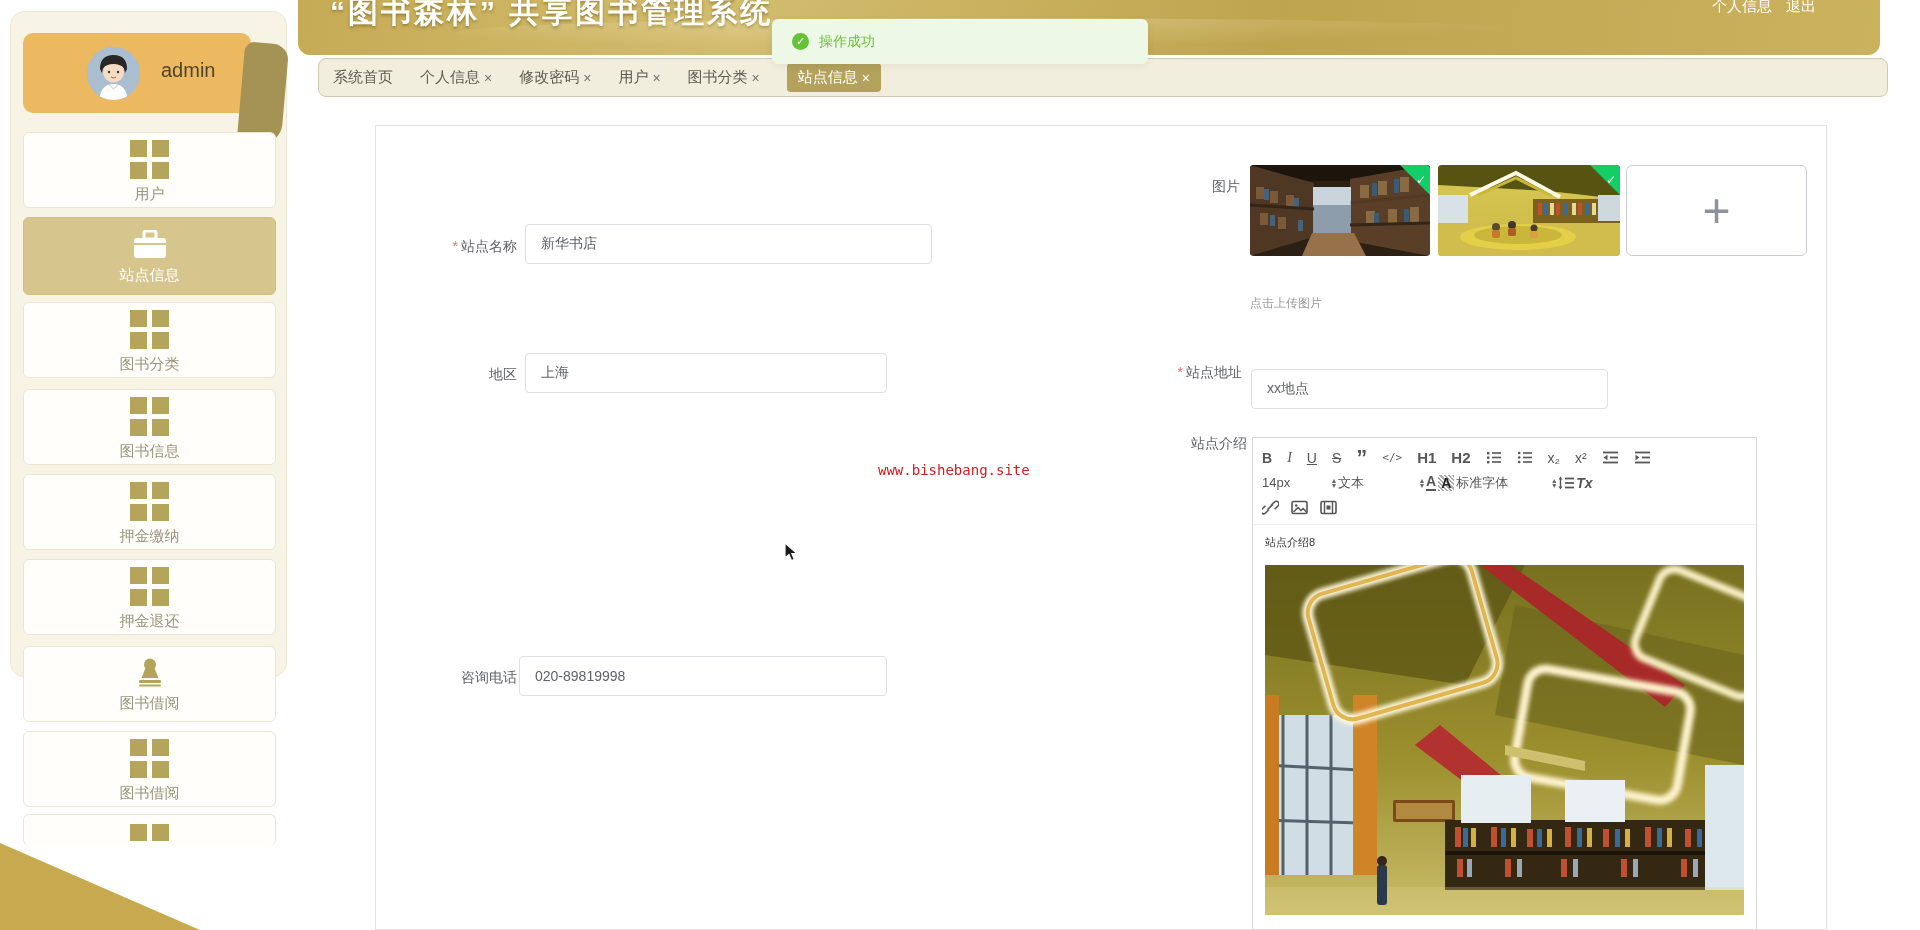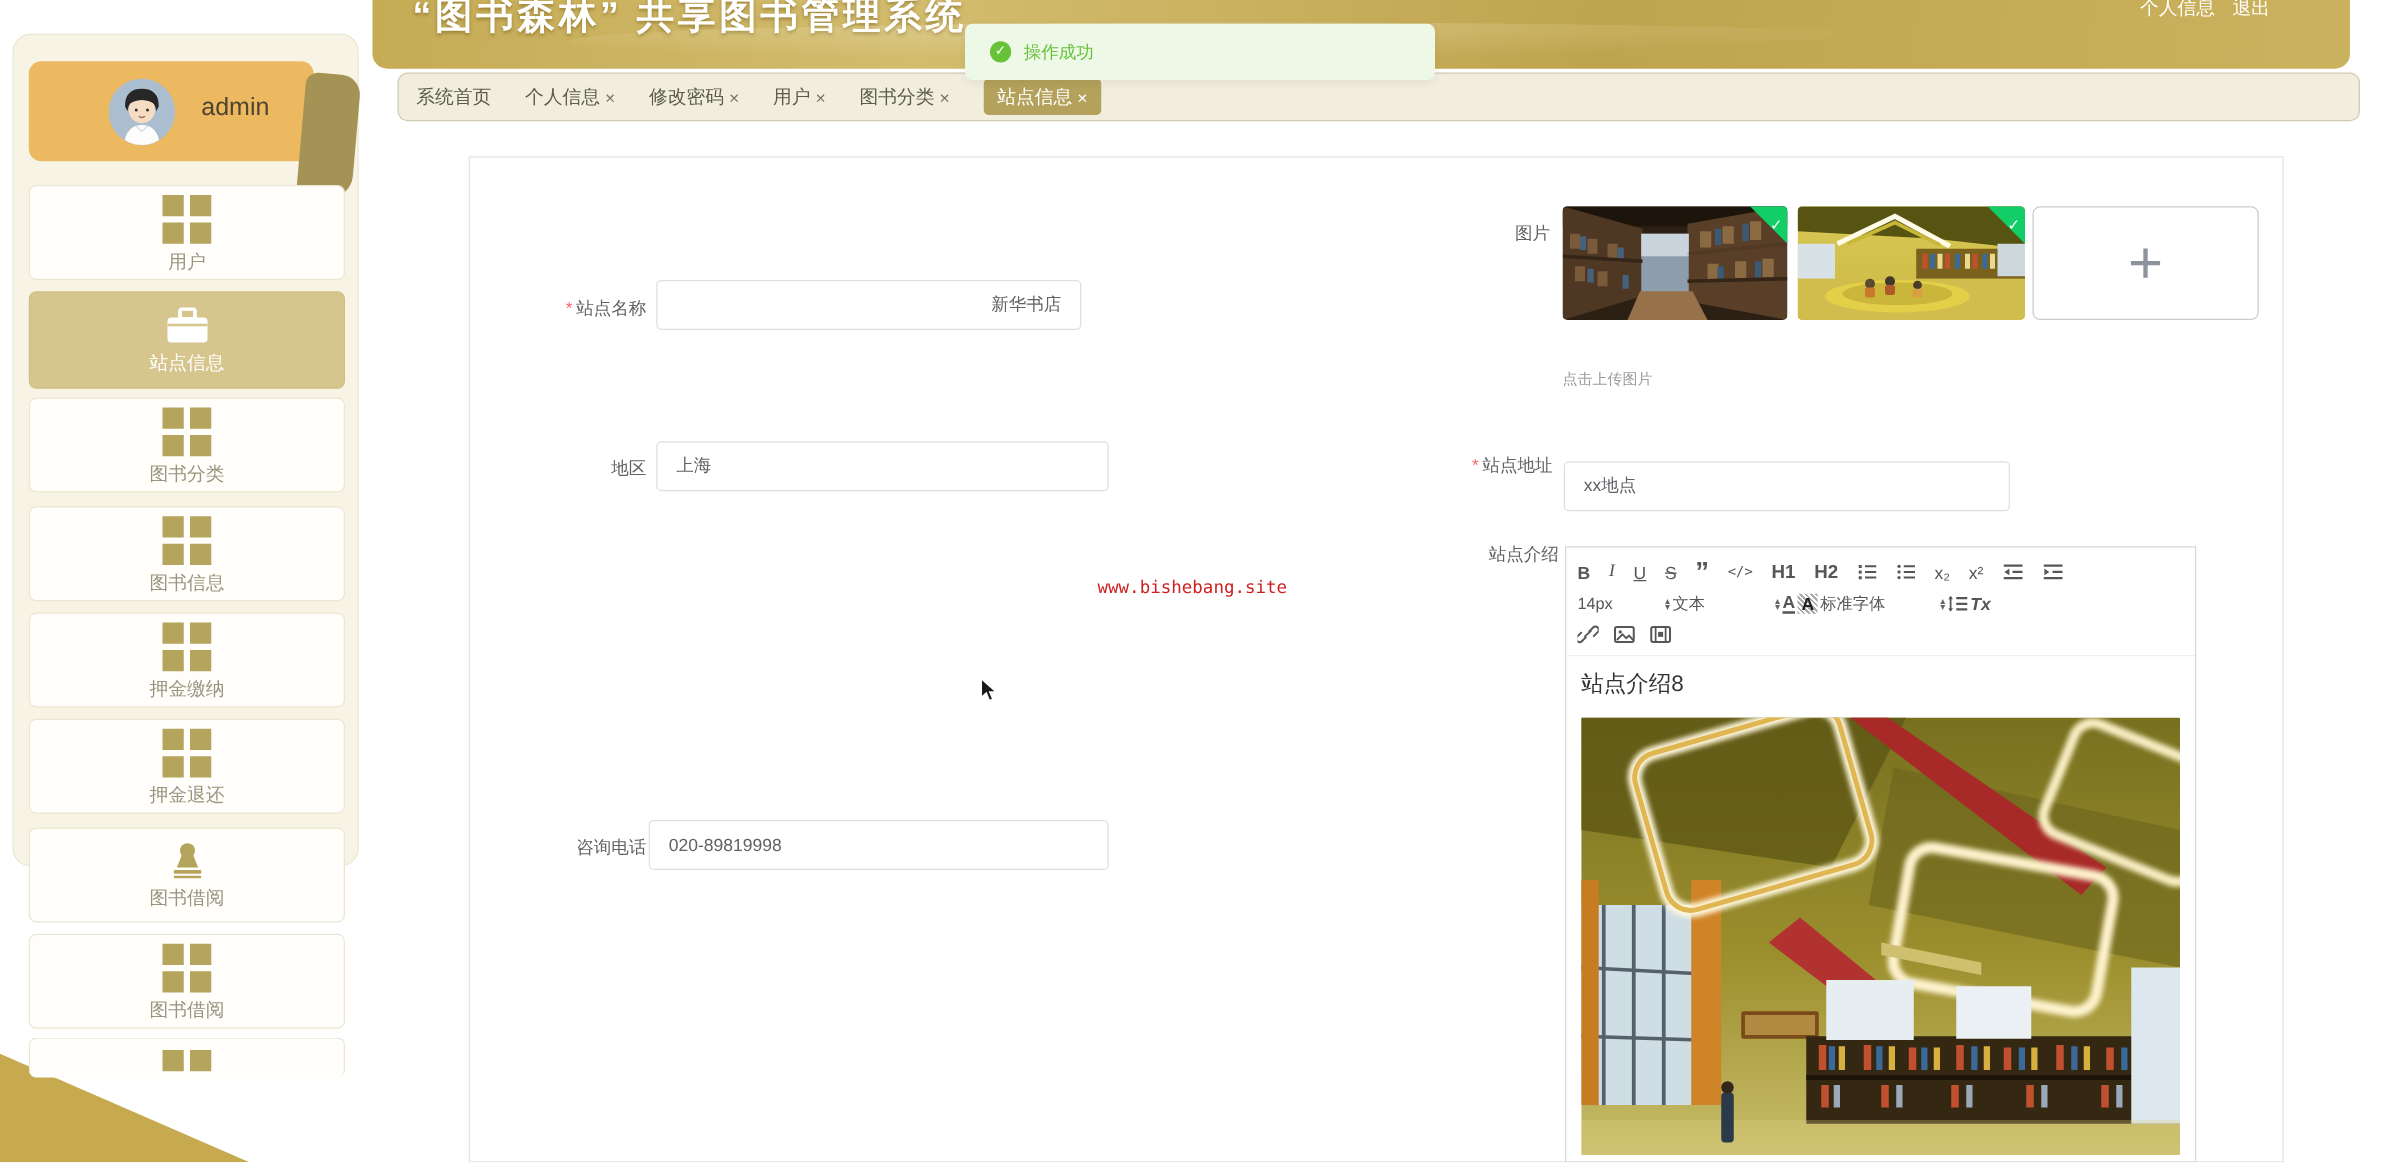--- a/index.html
+++ b/index.html
@@ -30,21 +30,21 @@
   
   .tabbar { position:absolute; left:318px; top:58px; width:1570px; height:39px; background:#f1eede; border:1px solid #cfcab0;
     border-radius:8px; display:flex; align-items:center; padding-left:14px; gap:27px; z-index:1; }
   .tab { display:flex; align-items:center; gap:4px; font-size:15px; color:#5c5b4c; cursor:pointer; white-space:nowrap; }
   .tab .x { font-size:14px; color:#75746a; }
   .tab.active { background:#b3a15c; color:#fff; padding:5px 11px; border-radius:4px; }
   .tab.active .x { color:#fff; }
 
   
   .sidebar { position:absolute; left:10px; top:11px; width:277px; height:666px; background:#f8f4e5; border:1px solid #ece7d3;
-    border-radius:14px; z-index:2;margin-top:16px; }
+    border-radius:14px; z-index:2; }
   .user-card { position:absolute; left:12px; top:21px; width:228px; height:80px; background:#ecb960; border-radius:10px; }
   .user-blob { position:absolute; left:218px; top:10px; width:44px; height:100px; background:#a59255;
     border-radius:10px 16px 20px 8px; transform:rotate(5deg); }
   .avatar { position:absolute; left:64px; top:14px; width:53px; height:53px; border-radius:50%; background:#aabed0; overflow:hidden; }
   .username { position:absolute; left:138px; top:26px; font-size:20px; color:#4f4430; }
   .side-item { position:absolute; left:12px; width:253px; height:76px; background:#fffefb; border:1px solid #ebe6d2;
     border-radius:6px; display:flex; flex-direction:column; align-items:center; justify-content:center; gap:7px; cursor:pointer; }
   .side-item.active { background:#d6c68d; border-color:#cfbe82; }
   .side-label { font-size:15px; color:#9a947e; line-height:1; }
   .side-item.active .side-label { color:#fff; }
@@ -87,21 +87,21 @@
   .tb.h { font-weight:bold; font-size:15px; }
   .tb.fc { border-bottom:2px solid #555; padding-bottom:1px; font-weight:600; }
   .tb.bgc { background:repeating-linear-gradient(45deg,#aaa 0,#aaa 1.5px,#fff 1.5px,#fff 3px); padding:1px 3px; font-weight:600; color:#222; }
   .tb.tx { font-style:italic; font-weight:600; }
   .dd { display:flex; align-items:center; justify-content:space-between; cursor:pointer; }
   .dd .lbl { font-size:13px; color:#565656; }
   .updown { display:flex; flex-direction:column; font-size:8px; line-height:5px; color:#666; }
   .icon-svg { display:block; cursor:pointer; }
 
   .ed-content { padding:10px 12px; cursor:text; }
-  .ed-text { font-size:18px; color:#333; margin-bottom:15px; }
+  .ed-text { font-size:11px; color:#333; margin-bottom:15px; }
   .ed-image { display:block; border-radius:1px; }
 
   
   .cursor { position:absolute; left:784px; top:542px; z-index:9; }
 </style>
 </head>
 <body>
 
 <div class="stage">
 
@@ -251,21 +251,21 @@
         </span>
       <span class="side-label"></span>
     </div>
   </aside>
 
   <main class="card"></main>
 
   <div class="f-label" style="left:367px;top:238px;">
     <span class="req">*</span><span>站点名称</span>
   </div>
-  <input class="f-input" style="left: 525px; top: 224px; width: 340px; text-align: right;" value="新华书店">
+  <input class="f-input" style="left: 525px; top: 224px; width: 407px;" value="新华书店">
 
   <div class="f-label" style="left:367px;top:366px;">
     <span>地区</span>
   </div>
   <input class="f-input" style="left: 525px; top: 353px; width: 362px;" value="上海">
 
   <div class="f-label" style="left:367px;top:669px;">
     <span>咨询电话</span>
   </div>
   <input class="f-input" style="left: 519px; top: 656px; width: 368px;" value="020-89819998">

